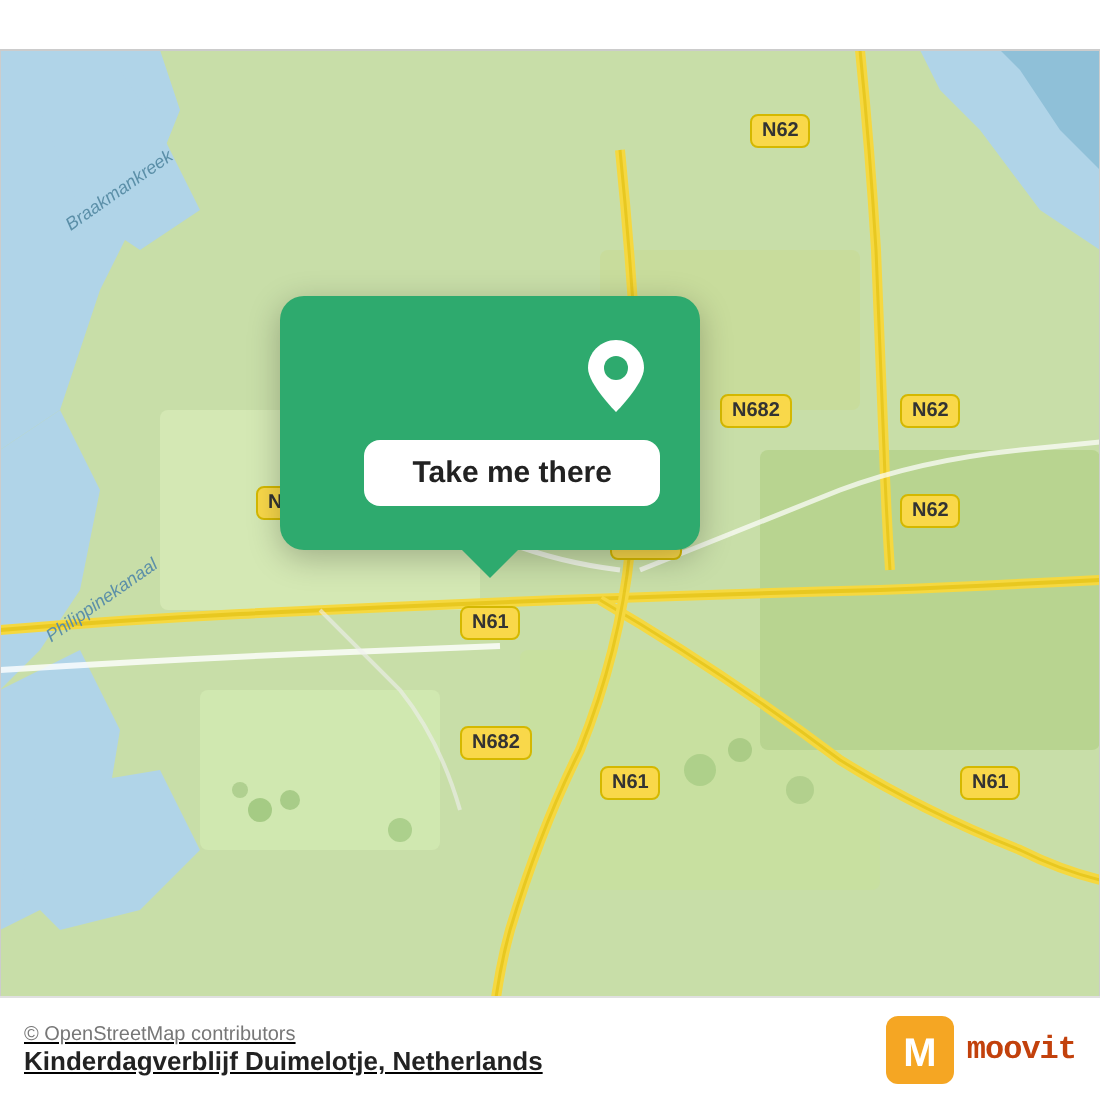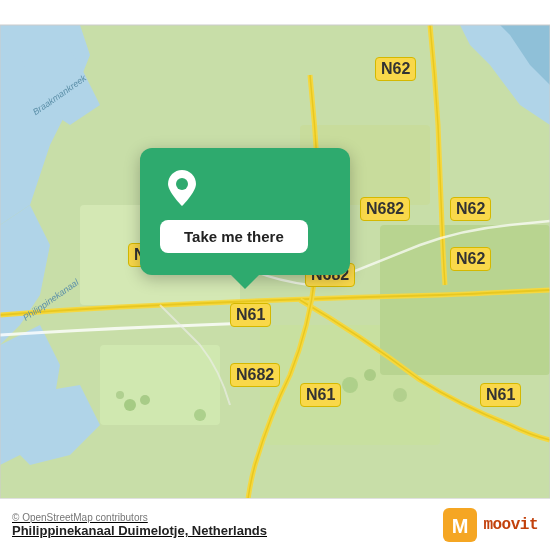--- a/index.html
+++ b/index.html
@@ -78,21 +78,21 @@
     
     #popup {
       position: absolute;
       top: 148px;
       left: 140px;
       width: 210px;
       background: #2eaa6e;
       border-radius: 12px;
       display: flex;
       flex-direction: column;
-      align-items: flex-start;
+      align-items: flex-end;
       padding: 18px 20px 22px;
       z-index: 20;
       box-shadow: 0 4px 16px rgba(0,0,0,0.25);
     }
 
     #popup::after {
       content: '';
       position: absolute;
       bottom: -14px;
       left: 50%;
@@ -119,21 +119,21 @@
       cursor: pointer;
       white-space: nowrap;
     }
 
     
     .road-badge {
       position: absolute;
       background: #f9d84a;
       border-radius: 4px;
       padding: 2px 5px;
-      font-size: 16px;
+      font-size: 10px;
       font-weight: bold;
       color: #333;
       z-index: 5;
       border: 1px solid #d4b800;
     }
 
     
     .water-label {
       position: absolute;
       font-size: 9px;
@@ -223,21 +223,21 @@
       <path d="M22 4 C14.268 4 8 10.268 8 18 C8 26 22 40 22 40 C22 40 36 26 36 18 C36 10.268 29.732 4 22 4 Z" fill="white"></path>
 
       <circle cx="22" cy="18" r="6" fill="#2eaa6e"></circle>
     </svg>
     <button id="popup-btn">Take me there</button>
   </div>
 
   <div id="bottom-bar">
     <div id="bottom-left">
       <span id="copyright">© OpenStreetMap contributors</span>
-      <span id="location-name">Philippinekanaal Duimelotje, Netherlands</span>
+      <span id="location-name">Kinderdagverblijf Duimelotje, Netherlands</span>
     </div>
     <div id="moovit-logo">
 
       <svg width="34" height="34" viewBox="0 0 34 34" xmlns="http://www.w3.org/2000/svg">
         <rect width="34" height="34" rx="6" fill="#f5a623"></rect>
         <text x="17" y="25" text-anchor="middle" font-size="20" font-weight="bold" fill="white" font-family="Arial">M</text>
       </svg>
       <span id="moovit-text">moovit</span>
     </div>
   </div>

